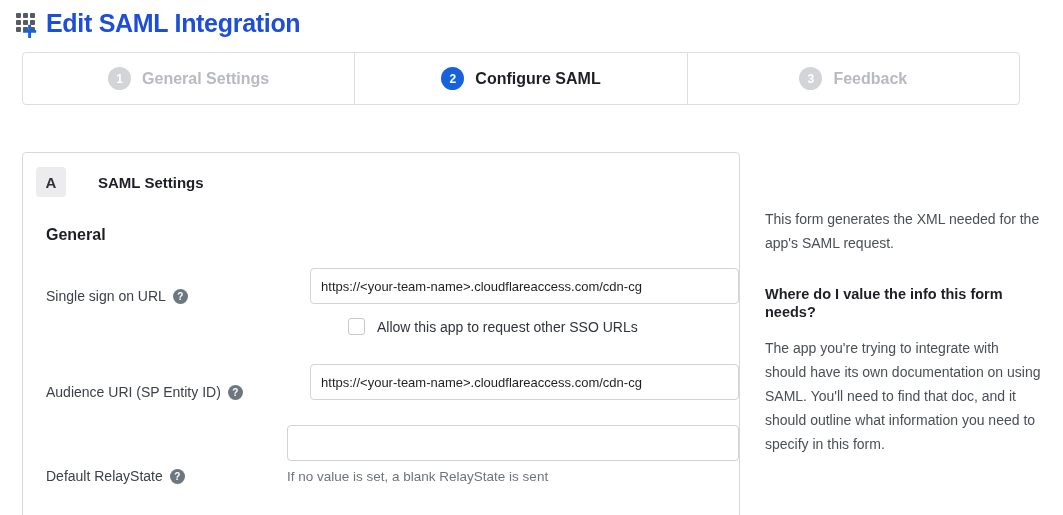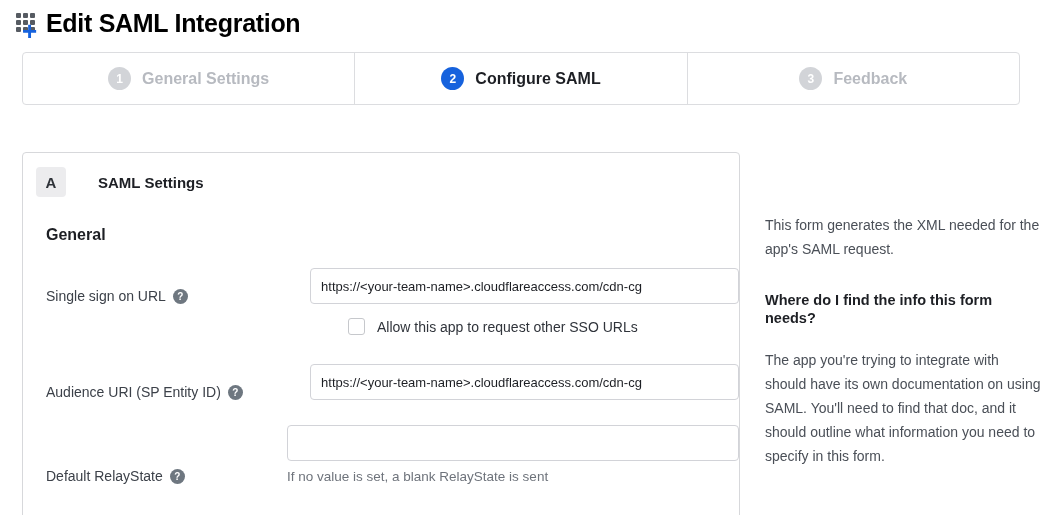--- a/index.html
+++ b/index.html
@@ -7,21 +7,21 @@
     font-family:"Liberation Sans", sans-serif; color:#1d1f24; }
 
   
   .page-header { display:flex; align-items:center; padding:9px 0 0 15px; }
   .apps-icon { position:relative; width:28px; height:28px; margin-right:3px; flex:0 0 auto; }
   .apps-icon .grid { position:absolute; top:3px; left:1px; width:21px; height:21px;
     display:grid; grid-template-columns:repeat(3,5px); grid-template-rows:repeat(3,5px); gap:2px; }
   .apps-icon .sq { background:#565b62; border-radius:1px; }
   .apps-icon .plus { position:absolute; left:7px; top:8px; color:#1662dd;
     font-size:26px; font-weight:700; line-height:26px; }
-  .page-title { font-size:25px; font-weight:700; letter-spacing:-0.3px; color:#000000; }
+  .page-title { font-size:25px; font-weight:700; letter-spacing:-0.3px; color:#1d4ed8; }
 
   
   .wizard { display:flex; margin:14px 43px 0 22px; border:1px solid #dcdde0;
     border-radius:4px; height:53px; background:#fff; }
   .wizard .step { flex:1; display:flex; align-items:center; justify-content:center;
     gap:11px; border-right:1px solid #dcdde0; cursor:default; }
   .wizard .step:last-child { border-right:none; }
   .step .bubble { width:23px; height:23px; border-radius:50%; background:#d2d4d8;
     color:#ffffff; font-size:12px; font-weight:700; display:flex;
     align-items:center; justify-content:center; }
@@ -61,21 +61,21 @@
     color:#fff; font-size:12px; font-weight:700; }
   .cb-label { font-size:14px; color:#30343b; }
 
   .row-audience { margin-top:29px; }
   .row-relay { margin-top:25px; }
   .input-hint { margin-top:8px; font-size:13.5px; color:#6e737b; }
 
   
   .sidebar { width:278px; margin-left:25px; padding-top:40px; }
   .sidebar .q { font-size:14.5px; font-weight:700; color:#1d1f24; line-height:18px; }
-  .sidebar .a { font-size:14px; color:#4a4f57; line-height:24px; margin-top:21px; }
+  .sidebar .a { font-size:14px; color:#4a4f57; line-height:24px; margin-top:15px; }
   .sidebar .block2 { margin-top:30px; }
 </style>
 </head>
 <body>
 
 <div class="page-header">
   <span class="apps-icon">
     <span class="grid">
       <span class="sq"></span>
         <span class="sq"></span>
@@ -146,17 +146,17 @@
       </div>
       <div>
         <input class="text-input" type="text" value="" style="">
         <div class="input-hint">If no value is set, a blank RelayState is sent</div>
       </div>
     </div>
   </div>
 
   <div class="sidebar">
     <div class="a">This form generates the XML needed for the app's SAML request.</div>
-    <div class="q block2">Where do I find the info this form needs?</div>
+    <div class="q block2">Where do I value the info this form needs?</div>
     <div class="a">The app you're trying to integrate with should have its own documentation on using SAML. You'll need to find that doc, and it should outline what information you need to specify in this form.</div>
   </div>
 
 </div>
 
 </body></html>

